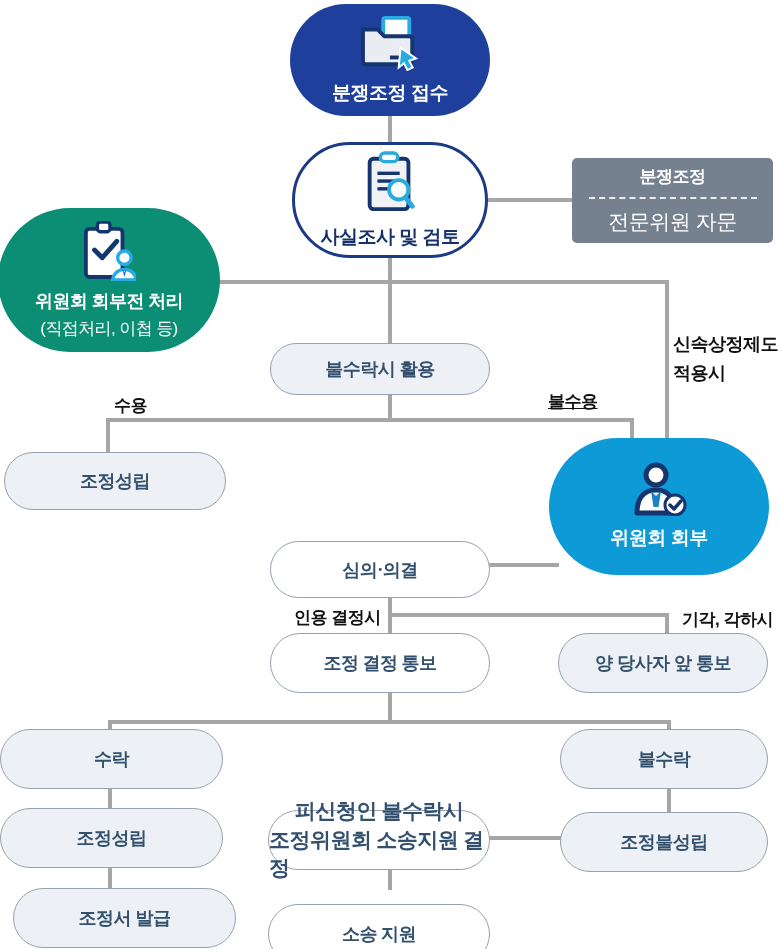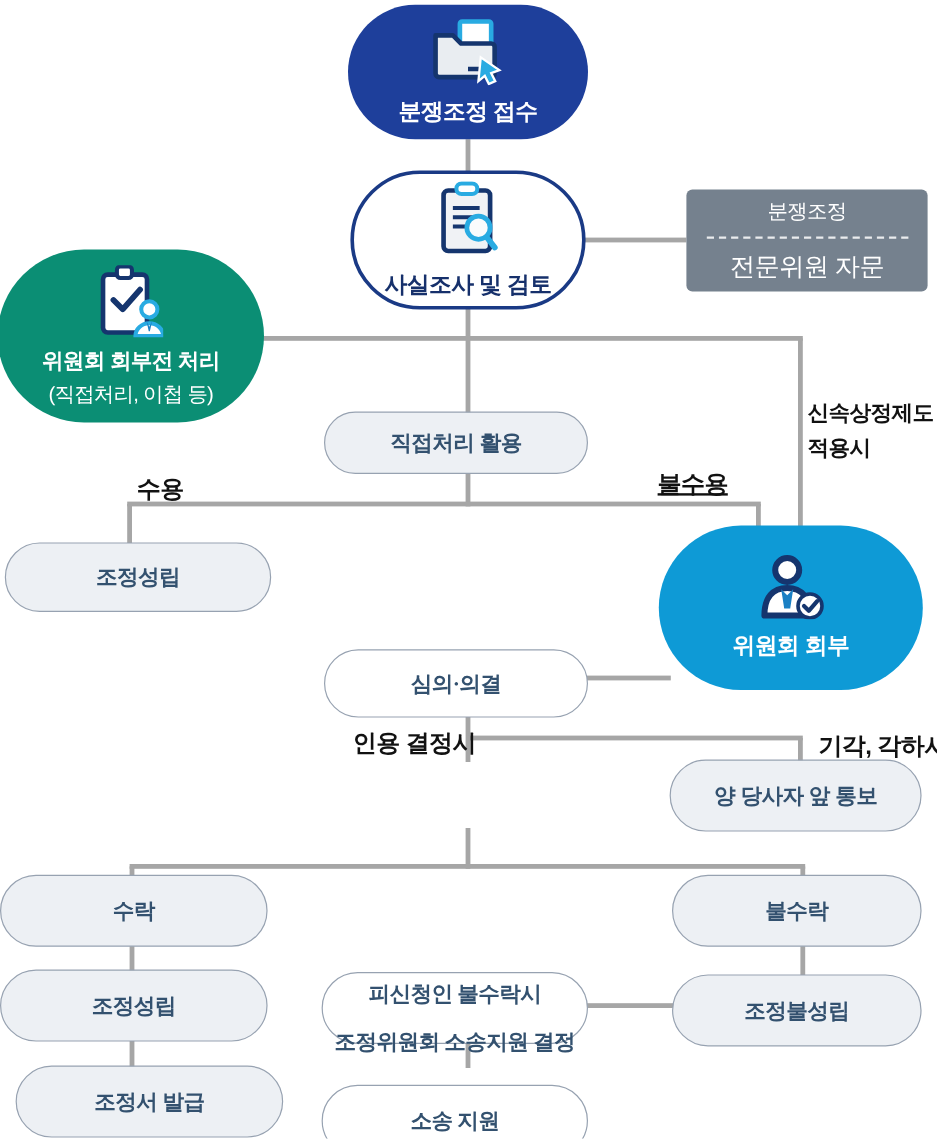--- a/index.html
+++ b/index.html
@@ -13,29 +13,29 @@
   .big-label{color:#fff;font-weight:700;font-size:19px;letter-spacing:-0.5px;margin-top:9px;}
   .navy-node{background:var(--navy);}
   .green-node{background:var(--green);}
   .blue-node{background:var(--blue);}
   .outline-node{background:#fff;border:3px solid var(--navy_border);}
   .outline-node .big-label{color:var(--navy_text);}
   .pill{background:var(--pill_fill);border:1.5px solid var(--pill_border);border-radius:30px;
         color:var(--pill_text);font-weight:700;font-size:18px;letter-spacing:-0.5px;
         display:flex;flex-direction:column;align-items:center;justify-content:center;z-index:2;}
   .pill.white{background:#ffffff;font-family:Liberation Serif, serif;}
-  .pill .sub-line{font-size:18px;line-height:1.35;margin-top:16px;}
+  .pill .sub-line{font-size:21px;line-height:1.35;}
   .advisory{background:var(--slate);border-radius:5px;color:#fff;z-index:2;
         display:flex;flex-direction:column;align-items:center;justify-content:center;}
-  .advisory .t{font-weight:400;font-size:17px;letter-spacing:-0.5px;}
+  .advisory .t{font-weight:700;font-size:17px;letter-spacing:-0.5px;}
   .advisory .divider{width:168px;border-top:2px dashed rgba(255,255,255,.85);margin:9px 0;}
   .advisory .s{font-weight:400;font-size:21px;letter-spacing:-0.5px;}
   .green-node .l1{color:#fff;font-weight:700;font-size:18px;letter-spacing:-0.6px;margin-top:8px;}
   .green-node .l2{color:#fff;font-weight:500;font-size:17px;letter-spacing:-0.6px;margin-top:4px;}
-  .edge-label{position:absolute;color:var(--label);font-weight:700;font-size:20px;
+  .edge-label{position:absolute;color:var(--label);font-weight:700;font-size:17px;
         letter-spacing:-0.5px;white-space:nowrap;z-index:3;}
   .edge-label.two-line{line-height:1.6;font-size:18px;}
   .icon{display:block;line-height:0;}
 </style>
 </head>
 <body>
 
 <div id="canvas">
 
   <div class="conn" style="left:388px;top:116px;width:4px;height:28px;"></div>
@@ -103,21 +103,21 @@
         <circle cx="44" cy="38" r="7" fill="#ffffff" stroke="var(--cyan)" stroke-width="3.5"></circle>
         <path d="M32 61 a12 11 0 0 1 24 0 Z" fill="#ffffff" stroke="var(--cyan)" stroke-width="3.5"></path>
         <path d="M41.5 48 l2.5 5 2.5 -5 -2 9 h-1 Z" fill="var(--tie)"></path>
       </svg>
     </span>
     <span class="l1">위원회 회부전 처리</span>
     <span class="l2">(직접처리, 이첩 등)</span>
   </div>
 
   <div class="pill" style="position:absolute;left:270px;top:343px;width:218px;height:50px;">
-    <span>직접처리 활용</span>
+    <span>불수락시 활용</span>
   </div>
 
   <span class="edge-label" style="left:114px;top:394px;">수용</span>
   <span class="edge-label" style="left:548px;top:390px;text-decoration:underline;">불수용</span>
   <div class="edge-label two-line" style="left:673px;top:330px;">
     <div>신속상정제도</div>
     <div>적용시</div>
   </div>
 
   <div class="pill" style="position:absolute;left:4px;top:452px;width:220px;height:56px;">
@@ -137,20 +137,23 @@
     <span class="big-label">위원회 회부</span>
   </div>
 
   <div class="pill white" style="position:absolute;left:270px;top:541px;width:218px;height:55px;">
     <span>심의·의결</span>
   </div>
 
   <span class="edge-label" style="left:294px;top:606px;">인용 결정시</span>
   <span class="edge-label" style="left:682px;top:608px;">기각, 각하시</span>
 
+  <div class="pill white" style="position:absolute;left:270px;top:633px;width:218px;height:58px;">
+    <span>조정 결정 통보</span>
+  </div>
   <div class="pill" style="position:absolute;left:558px;top:633px;width:208px;height:58px;">
     <span>양 당사자 앞 통보</span>
   </div>
 
   <div class="pill" style="position:absolute;left:0px;top:729px;width:221px;height:58px;">
     <span>수락</span>
   </div>
   <div class="pill" style="position:absolute;left:560px;top:729px;width:206px;height:58px;">
     <span>불수락</span>
   </div>

